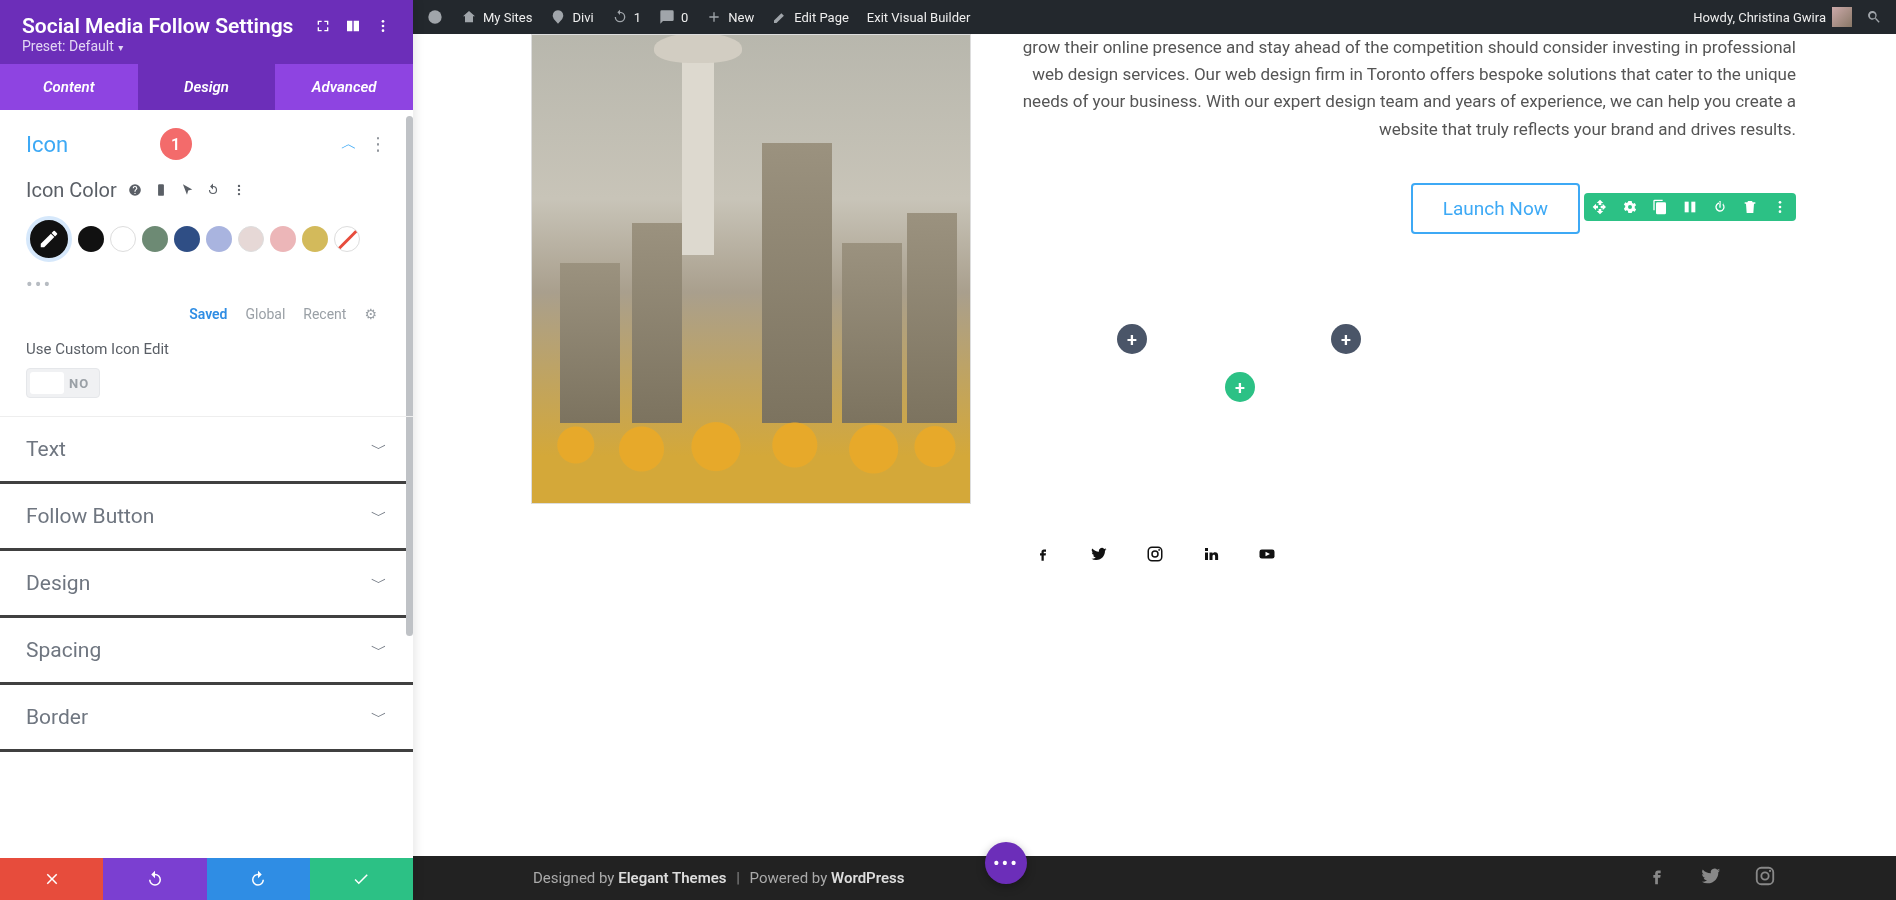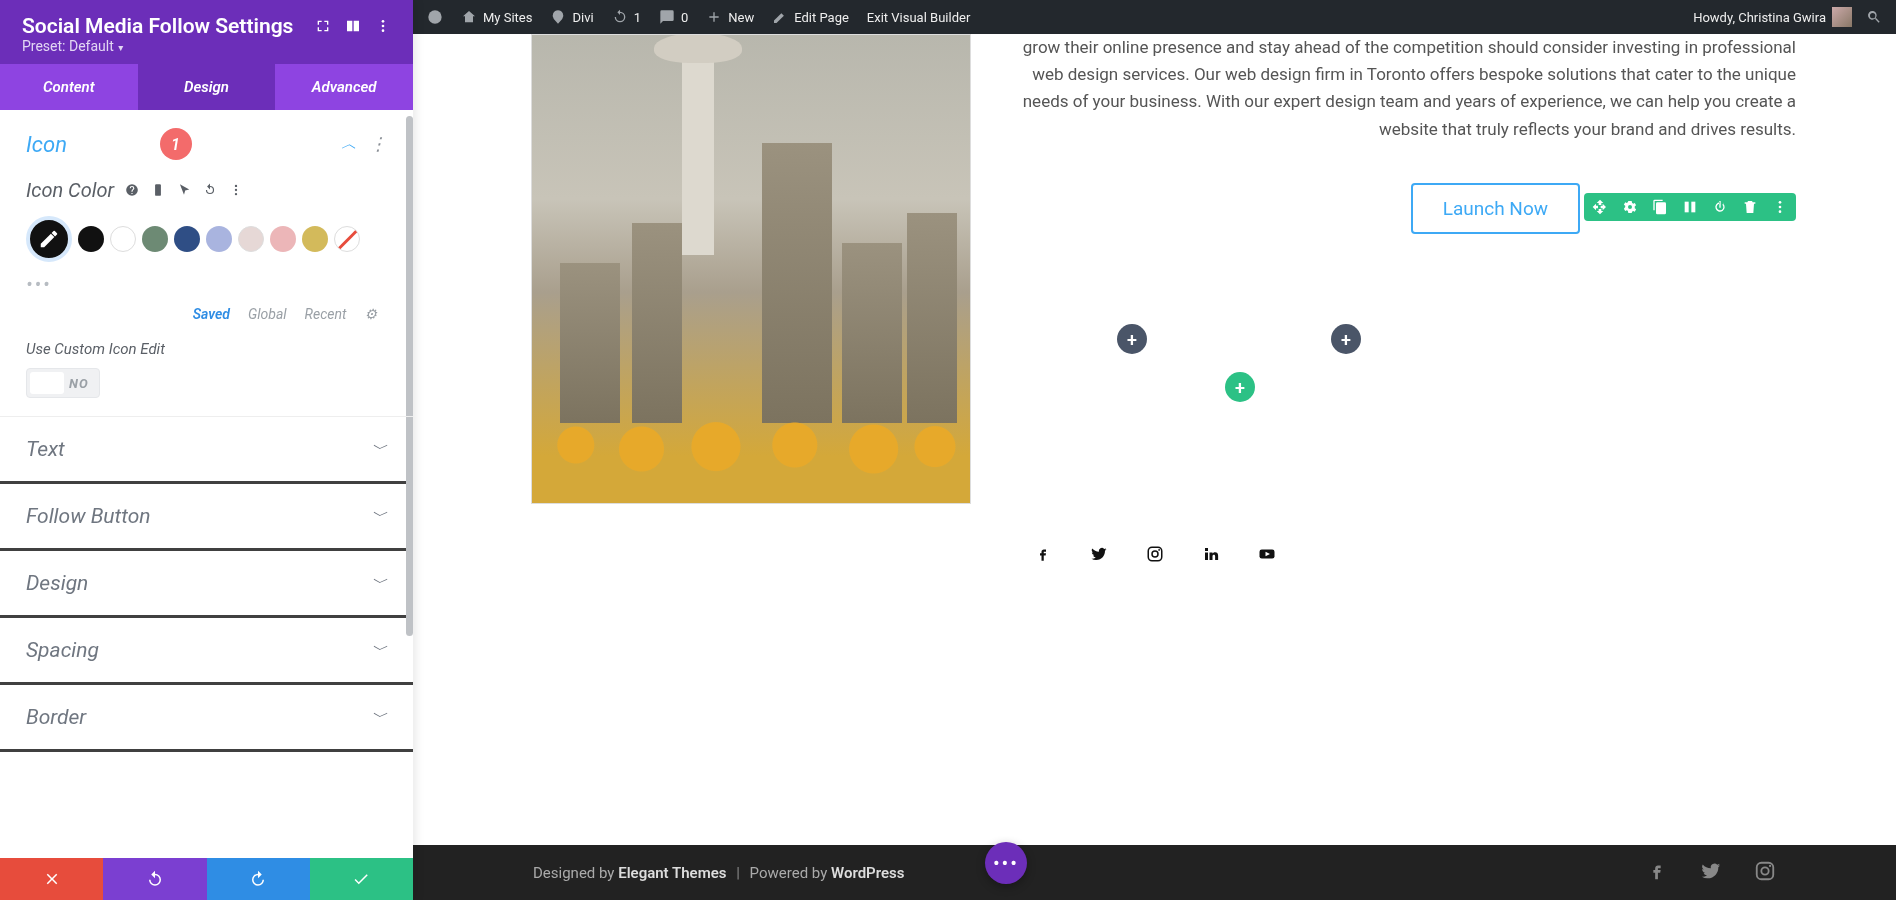--- a/index.html
+++ b/index.html
@@ -13,21 +13,21 @@
   .hdr-icon { width: 16px; height: 16px; display: flex; align-items: center; justify-content: center; cursor: pointer; }
   .hdr-icon svg { fill: #fff; }
   .preset-row { font-size: 14px; color: #e2d6f3; cursor: pointer; }
   .preset-row .caret { font-size: 10px; margin-left: 2px; }
 
   .tabs { display: flex; background: #8e44e1; }
   .tab { flex: 1; text-align: center; padding: 14px 0; font-size: 15px; font-weight: 600; color: #fff; cursor: pointer; font-style: italic; }
   .tab.active { background: #6c2eb9; }
   .tab.inactive { background: #8e44e1; }
 
-  .panel-body { flex: 1; overflow-y: auto; position: relative; font-style: italic; }
+  .panel-body { flex: 1; overflow-y: auto; position: relative; }
   .scrollbar { position: absolute; right: 0; top: 6px; width: 7px; height: 520px; background: #bfc2c6; border-radius: 4px; }
 
   .section { border-bottom: 1px solid #eee; padding: 18px 26px; }
   .section-title-row { display: flex; align-items: center; gap: 12px; }
   .section-title { font-size: 22px; color: #3da9f5; font-weight: 400; flex: 1; }
   .chev { color: #3da9f5; cursor: pointer; }
   .chev.muted { color: #6f7680; }
   .vdots { color: #8a8f96; cursor: pointer; font-size: 18px; line-height: 1; }
 
   .badge-num { width: 32px; height: 32px; border-radius: 50%; background: #f36b6b; color: #fff; display: flex; align-items: center; justify-content: center; font-weight: 600; font-size: 16px; }
@@ -104,21 +104,21 @@
   .module-toolbar svg { fill: #fff; width: 16px; height: 16px; }
 
   .plus-circle { width: 30px; height: 30px; border-radius: 50%; display: flex; align-items: center; justify-content: center; color: #fff; font-size: 18px; font-weight: 600; cursor: pointer; position: absolute; }
   .plus-circle.grey { background: #4a5568; }
   .plus-circle.teal { background: #2cc185; }
 
   .social-row { text-align: center; margin-top: 40px; display: flex; gap: 36px; justify-content: center; }
   .social-row span { width: 20px; height: 20px; display: inline-flex; align-items: center; justify-content: center; }
   .social-row svg { width: 18px; height: 18px; fill: #111; }
 
-  .site-footer { position: absolute; bottom: 0; left: 0; right: 0; height: 55px; background: #222; color: #aaa; display: flex; align-items: center; padding: 0 120px; font-size: 15px; }
+  .site-footer { position: absolute; bottom: 0; left: 0; right: 0; height: 44px; background: #222; color: #aaa; display: flex; align-items: center; padding: 0 120px; font-size: 15px; }
   .site-footer .c { flex: 1; }
   .site-footer strong { color: #ddd; font-weight: 600; }
   .site-footer .sep { color: #888; margin: 0 6px; }
   .footer-social { display: flex; gap: 32px; }
   .footer-social svg { width: 22px; height: 22px; fill: #888; }
 
   .fab { position: absolute; width: 42px; height: 42px; border-radius: 50%; background: #6c2eb9; color: #fff; display: flex; align-items: center; justify-content: center; font-size: 20px; letter-spacing: 2px; cursor: pointer; box-shadow: 0 3px 10px rgba(0,0,0,0.3); }
 </style>
 </head>
 <body>

